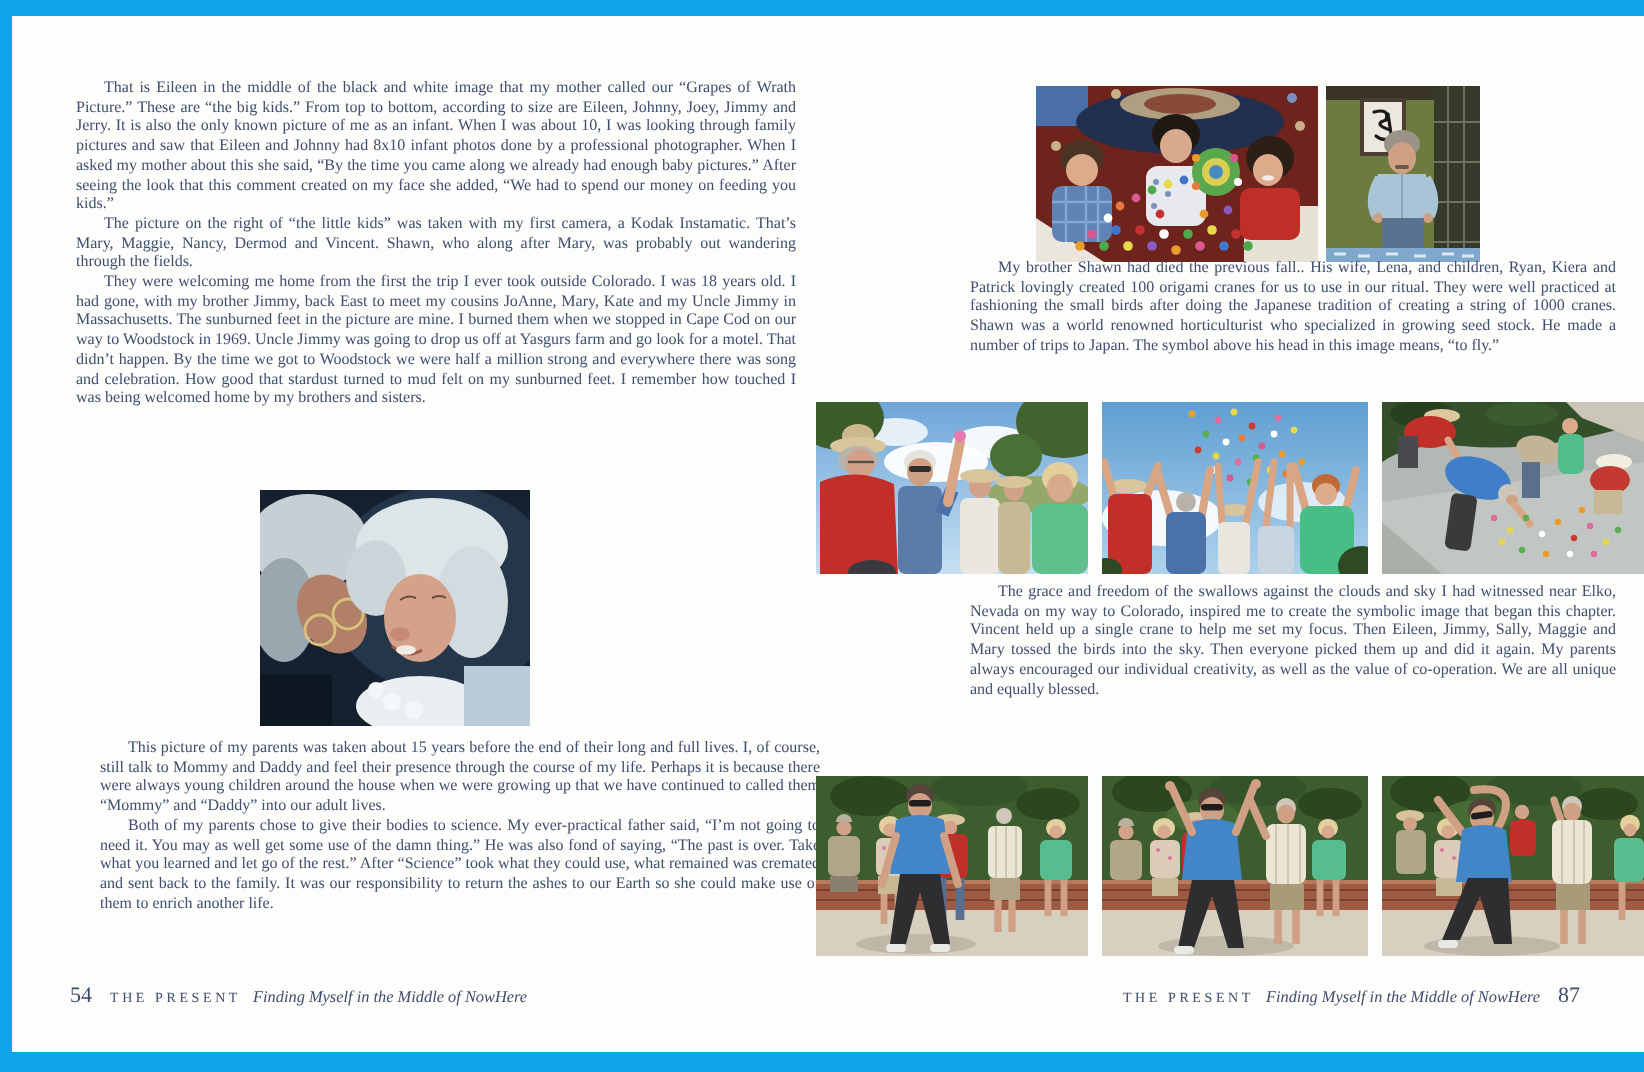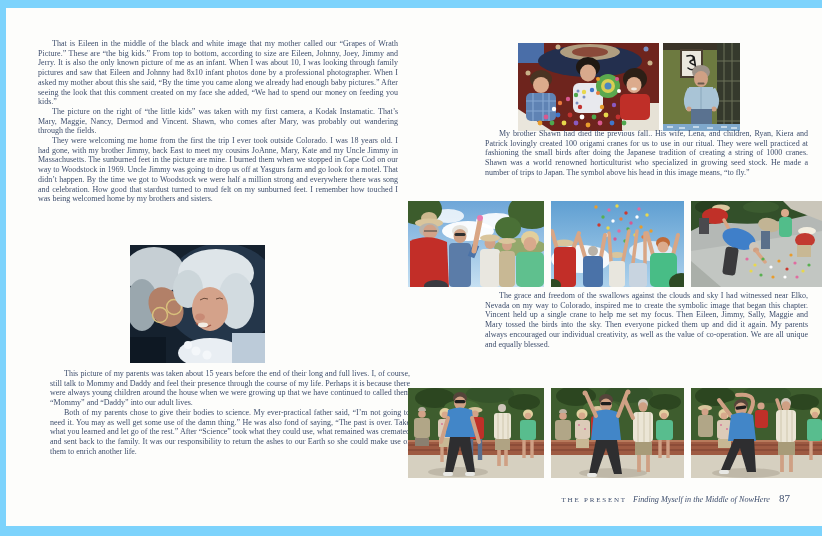--- a/index.html
+++ b/index.html
@@ -1,16 +1,16 @@
 <!DOCTYPE html>
 <html><head>
 <meta charset="utf-8">
 <style>
   html,body{margin:0;padding:0;background:#111;}
-  .stage{position:relative;width:822px;height:536px;background:#7dd3fc;overflow:hidden;
+  .stage{position:relative;width:822px;height:536px;background:#0ea5e9;overflow:hidden;
          font-family:"Liberation Serif","DejaVu Serif",serif;}
   .spread{position:absolute;left:6px;top:8px;width:816px;height:518px;background:#fdfdfb;}
   .body-text{position:absolute;color:#3e4e6d;font-size:8px;line-height:9.7px;text-align:justify;}
   .body-text p{margin:0;text-indent:14px;}
   .photo{position:absolute;overflow:hidden;}
   .photo svg{display:block;width:100%;height:100%;}
   .footer{position:absolute;color:#3e4e6d;white-space:nowrap;}
   .pagenum{font-size:11px;}
   .chapter{font-size:7px;letter-spacing:1.8px;}
   .fl .chapter{margin:0 6px 0 9px;}
@@ -20,21 +20,21 @@
   .fr .pagenum{margin-left:9px;}
 </style>
 </head>
 <body>
 
 <div class="stage">
   <div class="spread"></div>
 
   <div class="body-text" style="left:38px;top:39px;width:360px;">
     <p>That is Eileen in the middle of the black and white image that my mother called our “Grapes of Wrath Picture.” These are “the big kids.” From top to bottom, according to size are Eileen, Johnny, Joey, Jimmy and Jerry. It is also the only known picture of me as an infant. When I was about 10, I was looking through family pictures and saw that Eileen and Johnny had 8x10 infant photos done by a professional photographer. When I asked my mother about this she said, “By the time you came along we already had enough baby pictures.” After seeing the look that this comment created on my face she added, “We had to spend our money on feeding you kids.”</p>
-    <p>The picture on the right of “the little kids” was taken with my first camera, a Kodak Instamatic. That’s Mary, Maggie, Nancy, Dermod and Vincent. Shawn, who comes after Mary, was probably out wandering through the fields.</p>
+    <p>The picture on the right of “the little kids” was taken with my first camera, a Kodak Instamatic. That’s Mary, Maggie, Nancy, Dermod and Vincent. Shawn, who along after Mary, was probably out wandering through the fields.</p>
     <p>They were welcoming me home from the first the trip I ever took outside Colorado. I was 18 years old. I had gone, with my brother Jimmy, back East to meet my cousins JoAnne, Mary, Kate and my Uncle Jimmy in Massachusetts. The sunburned feet in the picture are mine. I burned them when we stopped in Cape Cod on our way to Woodstock in 1969. Uncle Jimmy was going to drop us off at Yasgurs farm and go look for a motel. That didn’t happen. By the time we got to Woodstock we were half a million strong and everywhere there was song and celebration. How good that stardust turned to mud felt on my sunburned feet. I remember how touched I was being welcomed home by my brothers and sisters.</p>
   </div>
 
   <figure class="photo" style="left:130px;top:245px;width:135px;height:118px;margin:0;">
     <svg viewBox="0 0 135 118" preserveAspectRatio="none">
       <rect width="135" height="118" fill="#15212e"></rect>
       <ellipse cx="92" cy="50" rx="58" ry="52" fill="#24364a"></ellipse>
       <ellipse cx="24" cy="26" rx="30" ry="24" fill="#c6cfd4"></ellipse>
       <ellipse cx="12" cy="60" rx="16" ry="26" fill="#9aa7ae"></ellipse>
       <ellipse cx="36" cy="62" rx="16" ry="21" fill="#b28068" transform="rotate(-32 36 62)"></ellipse>
@@ -56,20 +56,23 @@
       <rect x="102" y="88" width="33" height="30" fill="#bccbd9"></rect>
       <rect x="0" y="92" width="36" height="26" fill="#0e1823"></rect>
     </svg>
   </figure>
 
   <div class="body-text" style="left:50px;top:369px;width:360px;">
     <p>This picture of my parents was taken about 15 years before the end of their long and full lives. I, of course, still talk to Mommy and Daddy and feel their presence through the course of my life. Perhaps it is because there were always young children around the house when we were growing up that we have continued to called them “Mommy” and “Daddy” into our adult lives.</p>
     <p>Both of my parents chose to give their bodies to science. My ever-practical father said, “I’m not going to need it. You may as well get some use of the damn thing.” He was also fond of saying, “The past is over. Take what you learned and let go of the rest.” After “Science” took what they could use, what remained was cremated and sent back to the family. It was our responsibility to return the ashes to our Earth so she could make use of them to enrich another life.</p>
   </div>
 
+  <div class="footer fl" style="left:35px;top:488px;">
+    <span class="pagenum">54</span><span class="chapter">THE PRESENT</span><span class="booktitle">Finding Myself in the Middle of NowHere</span>
+  </div>
 
   <figure class="photo" style="left:518px;top:43px;width:141px;height:88px;margin:0;">
     <svg viewBox="0 0 141 88" preserveAspectRatio="none">
       <rect width="141" height="88" fill="#6e241d"></rect>
       <rect x="0" y="0" width="26" height="20" fill="#4a6ea8"></rect>
       <ellipse cx="72" cy="18" rx="52" ry="16" fill="#232f4e"></ellipse>
       <ellipse cx="72" cy="9" rx="30" ry="8" fill="#c9b189" opacity="0.85"></ellipse>
       <ellipse cx="72" cy="9" rx="18" ry="5" fill="#8a4a3a"></ellipse>
       <circle cx="10" cy="30" r="2.5" fill="#c9b189"></circle>
         <circle cx="132" cy="20" r="2.5" fill="#c9b189"></circle>

